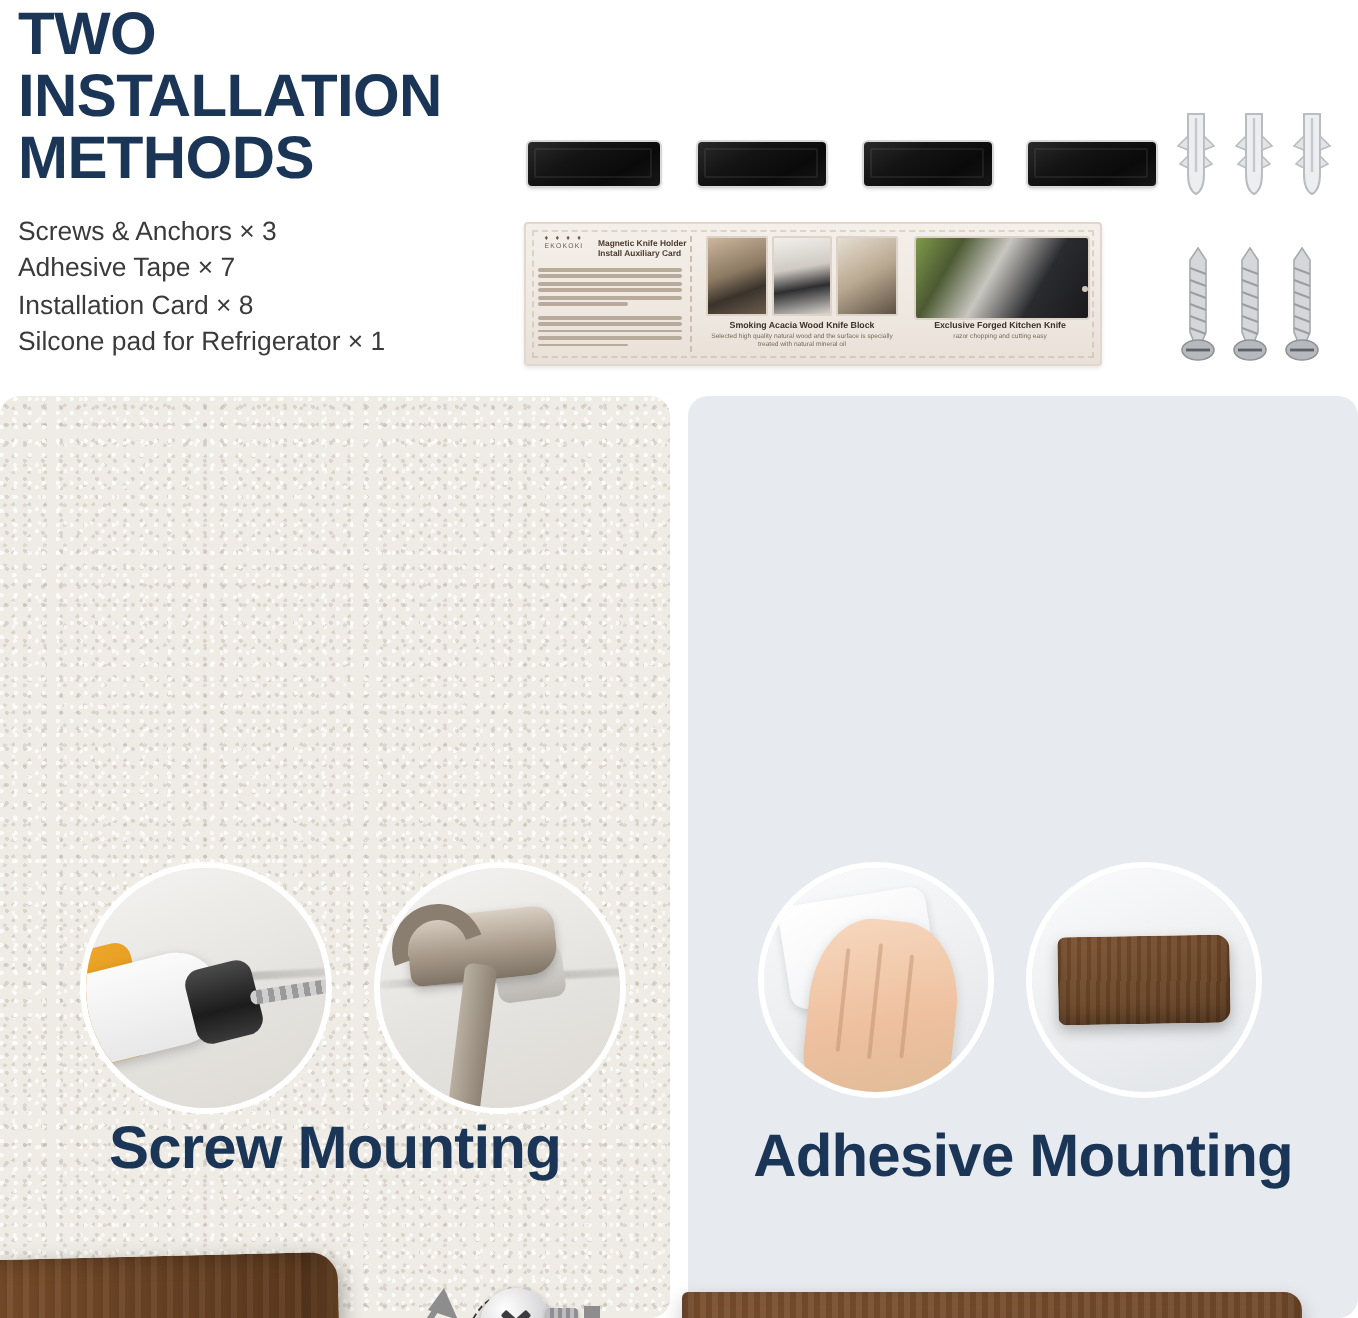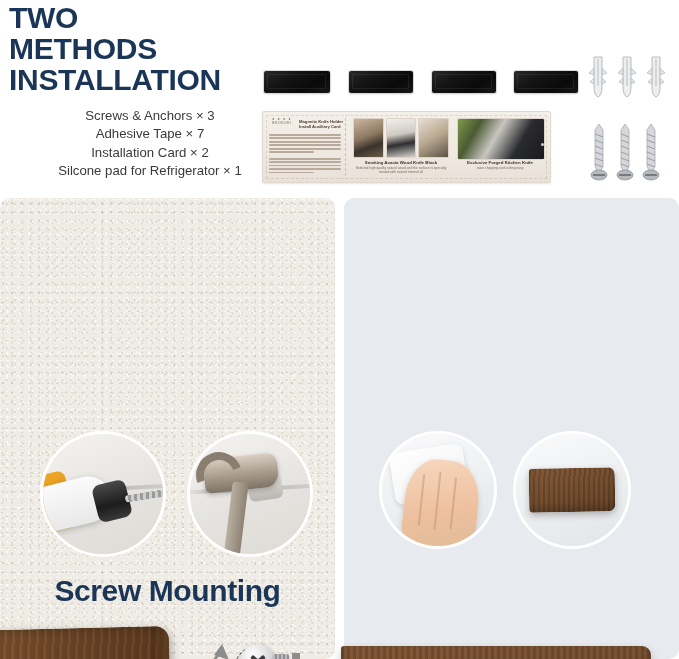--- a/index.html
+++ b/index.html
@@ -7,21 +7,21 @@
        font-family:"Liberation Sans","DejaVu Sans",sans-serif;
        -webkit-font-smoothing:antialiased;}
   .page{position:relative;width:679px;height:659px;background:#fff;}
 
   
   .header{position:absolute;left:0;top:0;width:679px;height:196px;}
   .title{position:absolute;left:9px;top:2px;width:250px;
          color:#1b3557;font-size:30px;font-weight:bold;line-height:31px;
          letter-spacing:-0.3px;}
   .title .tl{display:block;}
-  .partslist{position:absolute;left:25px;top:107px;width:250px;text-align:center;}
+  .partslist{position:absolute;left:9px;top:107px;width:250px;}
   .partslist .pitem{font-size:13.2px;color:#3a3a3a;line-height:18.3px;
                     white-space:nowrap;}
 
   
   .pads{position:absolute;left:264px;top:71px;width:320px;height:24px;}
   .pad{position:absolute;top:0;height:22px;border-radius:2px;
        background:linear-gradient(150deg,#2a2a2a 0%,#141414 35%,#0a0a0a 70%,#171717 100%);
        box-shadow:0 0 0 1px #d8d8d8, 0 1px 2px rgba(0,0,0,.25);}
   .pad::after{content:"";position:absolute;left:3px;top:3px;right:4px;bottom:4px;
               border:1px solid rgba(255,255,255,.07);border-radius:1px;}
@@ -107,21 +107,21 @@
   .c-wipe{left:382px;top:236px;width:112px;height:112px;}
   .c-wood{left:516px;top:236px;width:112px;height:112px;}
 
   .wallbg{position:absolute;inset:0;background:linear-gradient(160deg,#f4f3f1,#e4e2de 60%,#dedbd5);}
   .wallbg.cool{background:linear-gradient(160deg,#fbfbfc,#eceef0 55%,#e2e5e8);}
   .wallseam{position:absolute;left:-6%;top:44%;width:118%;height:4px;
             background:linear-gradient(90deg,rgba(160,160,160,0) 0,rgba(120,120,120,.5) 30%,rgba(140,140,140,.18) 100%);
             border-radius:3px;transform:rotate(-3deg);filter:blur(.5px);}
 
   .heading{position:absolute;font-weight:bold;color:#1b3557;letter-spacing:-.4px;}
-  .h-left{left:0;top:376px;width:335px;text-align:center;font-size:30px;}
+  .h-left{left:0;top:360px;width:335px;text-align:center;font-size:30px;}
   .h-right{left:344px;top:364px;width:335px;text-align:center;font-size:30px;}
 
   
   .board{position:absolute;left:-4px;top:430px;width:175px;height:195px;
     background:
       repeating-linear-gradient(92deg, rgba(60,36,18,.16) 0 2px, rgba(255,255,255,.045) 2px 5px, rgba(60,36,18,.10) 5px 8px),
       linear-gradient(100deg,#7a4f2c 0%,#6d4526 35%,#603c20 70%,#573519 100%);
     border-radius:2px 14px 14px 2px;
     box-shadow: 2px 3px 10px rgba(0,0,0,.30), inset -6px 0 12px rgba(0,0,0,.30);
     transform:rotate(-1.4deg);}
@@ -205,28 +205,28 @@
 </style>
 </head>
 <body>
 
 <div class="page">
 
   <div class="header">
 
     <div class="title">
       <span class="tl">TWO</span>
+      <span class="tl">INSTALLATION</span>
       <span class="tl">METHODS</span>
-      <span class="tl">INSTALLATION</span>
     </div>
 
     <div class="partslist">
       <div class="pitem">Screws &amp; Anchors × 3</div>
       <div class="pitem">Adhesive Tape × 7</div>
-      <div class="pitem">Installation Card × 2</div>
+      <div class="pitem">Installation Card × 8</div>
       <div class="pitem">Silcone pad for Refrigerator × 1</div>
     </div>
 
     <div class="pads">
       <div class="pad p1"></div>
       <div class="pad p2"></div>
       <div class="pad p3"></div>
       <div class="pad p4"></div>
     </div>
 
@@ -404,19 +404,20 @@
         <span class="fingerline" style="left:32px;top:12px;width:2px;height:58px;"></span>
         <span class="fingerline" style="left:48px;top:16px;width:2px;height:52px;"></span>
       </div>
     </div>
 
     <div class="circ c-wood">
       <div class="wallbg cool"></div>
       <div class="woodblk"></div>
     </div>
 
+    <div class="heading h-right">Adhesive Mounting</div>
 
     <div class="bar">
       
     </div>
 
   </div>
 </div>
 
 </body></html>

